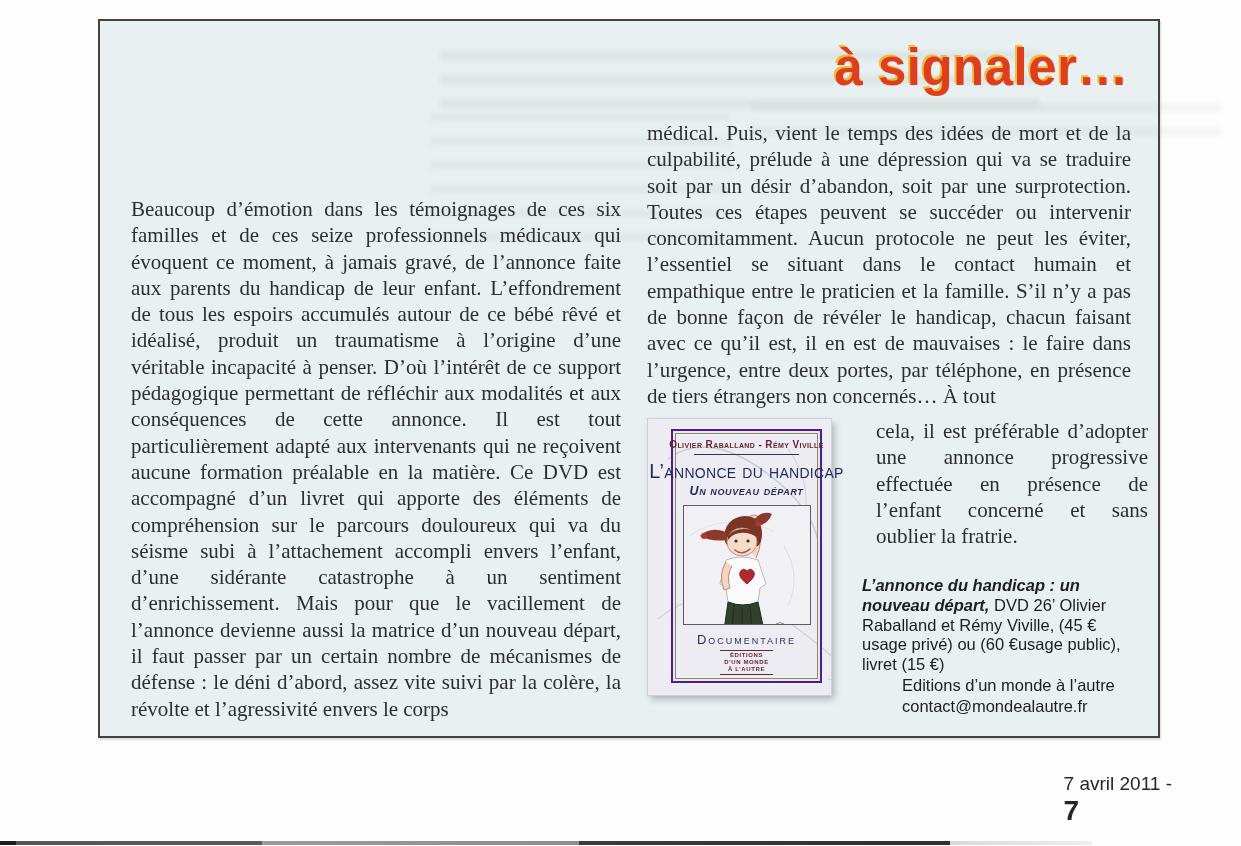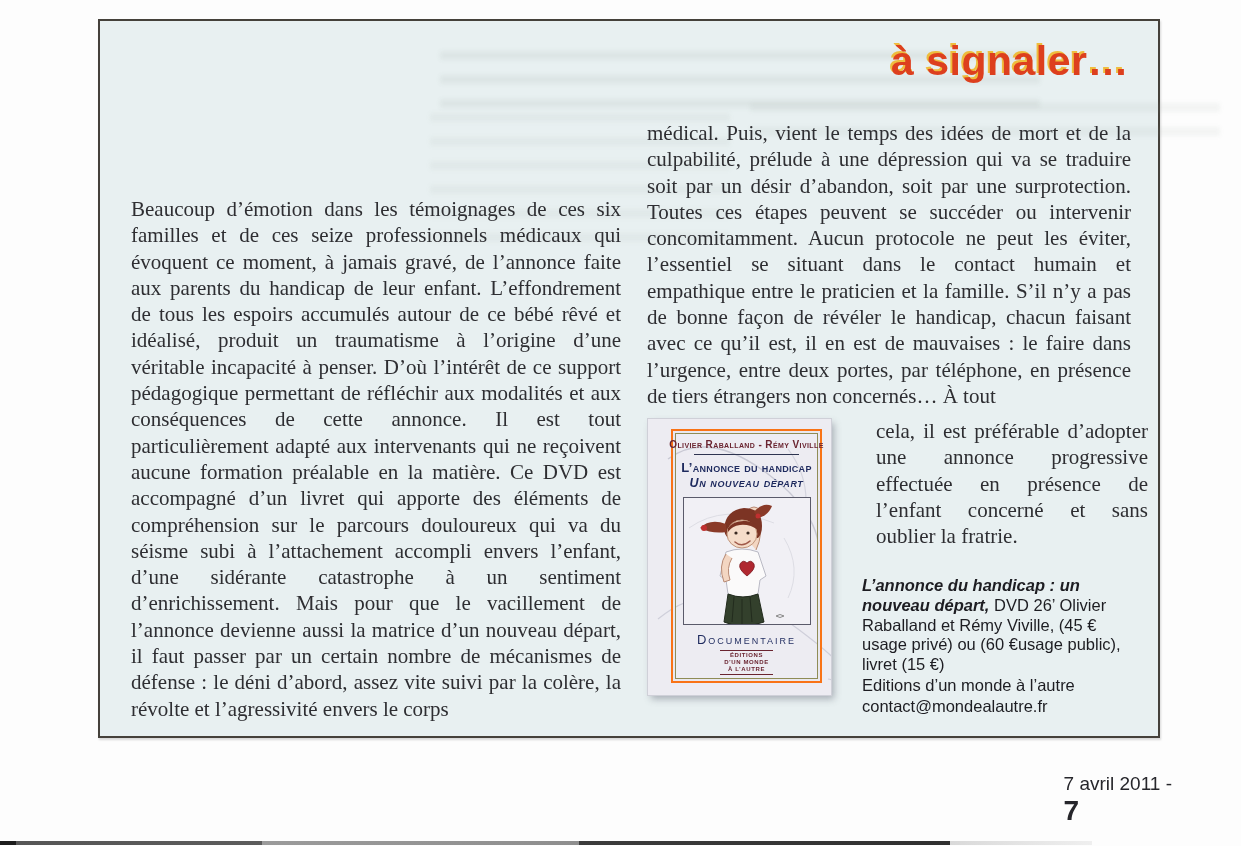--- a/index.html
+++ b/index.html
@@ -20,21 +20,21 @@
     background:repeating-linear-gradient(180deg,
       rgba(135,150,140,0.14) 0 9px, rgba(135,150,140,0) 9px 24px);
     filter:blur(2px);opacity:.8;
   }
   .ghost.g1{left:340px;top:30px;width:600px;height:62px;}
   .ghost.g2{left:330px;top:92px;width:300px;height:130px;opacity:.55;}
   .ghost.g3{left:650px;top:82px;width:470px;height:36px;opacity:.6;}
 
   .section-label{
     position:absolute;top:38px;right:112px;
-    font-size:41px;font-weight:bold;letter-spacing:.5px;
+    font-size:51px;font-weight:bold;letter-spacing:.5px;
     color:#dd3f1e;
     text-shadow:-2px -2px 0 rgba(240,180,30,.85);
   }
   .article-title{
     position:absolute;left:131px;top:72px;
     font-size:41px;line-height:48px;font-weight:600;
     color:#26262a;letter-spacing:-.5px;
   }
   .body-text{
     font-family:"Liberation Serif","DejaVu Serif",serif;
@@ -47,32 +47,32 @@
 
   
   .dvd-card{
     position:absolute;left:648px;top:419px;width:183px;height:276px;
     background:#edecf2;
     box-shadow:0 0 0 1px #cfd0d8, 3px 4px 7px rgba(90,95,110,.45);
   }
   .dvd-sketch{position:absolute;inset:0;overflow:hidden;}
   .dvd-frame{
     position:absolute;left:9px;top:10px;right:9px;bottom:12px;
-    border:2px solid #f97316;
+    border:2px solid #4c1d95;
     box-shadow:inset 0 0 0 2px #e9e8ef, inset 0 0 0 3px #8f8c55;
     display:flex;flex-direction:column;align-items:center;
     padding:8px 16px 6px;box-sizing:border-box;margin-left:14px;
   }
   .dvd-authors{
     font-size:10px;font-weight:bold;font-variant:small-caps;
     letter-spacing:.4px;color:#6a2430;white-space:nowrap;
   }
   .dvd-rule{width:92%;height:1px;background:#2e3450;margin:4px 0 5px;}
   .dvd-title{
-    font-size:13px;font-weight:bold;font-variant:small-caps;
+    font-size:20px;font-weight:normal;font-variant:small-caps;
     color:#1e2a5e;letter-spacing:.3px;white-space:nowrap;
   }
   .dvd-subtitle{
     font-size:12.5px;font-weight:bold;font-style:italic;
     font-variant:small-caps;color:#1e2a5e;letter-spacing:.6px;margin-top:1px;
   }
   .dvd-illu{
     margin-top:7px;width:126px;height:136px;
     border:1px solid #5a5a6a;background:#f1f0f5;overflow:hidden;
   }
@@ -86,21 +86,21 @@
     border-top:1px solid #6a2430;border-bottom:1px solid #6a2430;
     padding:1px 4px;text-transform:uppercase;
   }
 
   
   .caption{
     position:absolute;left:862px;top:576px;width:278px;
     font-size:16.5px;line-height:19.8px;color:#1d1d22;
   }
   .caption .lead{font-weight:bold;font-style:italic;}
-  .caption .line{margin-top:1px;}
+  .caption .line{margin-top:1px;margin-left:40px;}
 
   .footer{
     position:absolute;top:773px;right:81px;
     display:flex;align-items:baseline;color:#26262b;flex-direction:column;
   }
   .footer .date{font-size:19px;}
   .footer .journal{font-size:19px;font-weight:bold;letter-spacing:.3px;}
   .footer .pagenum{font-size:28px;font-weight:bold;margin-left:12px;}
 
   .scan-bar{

